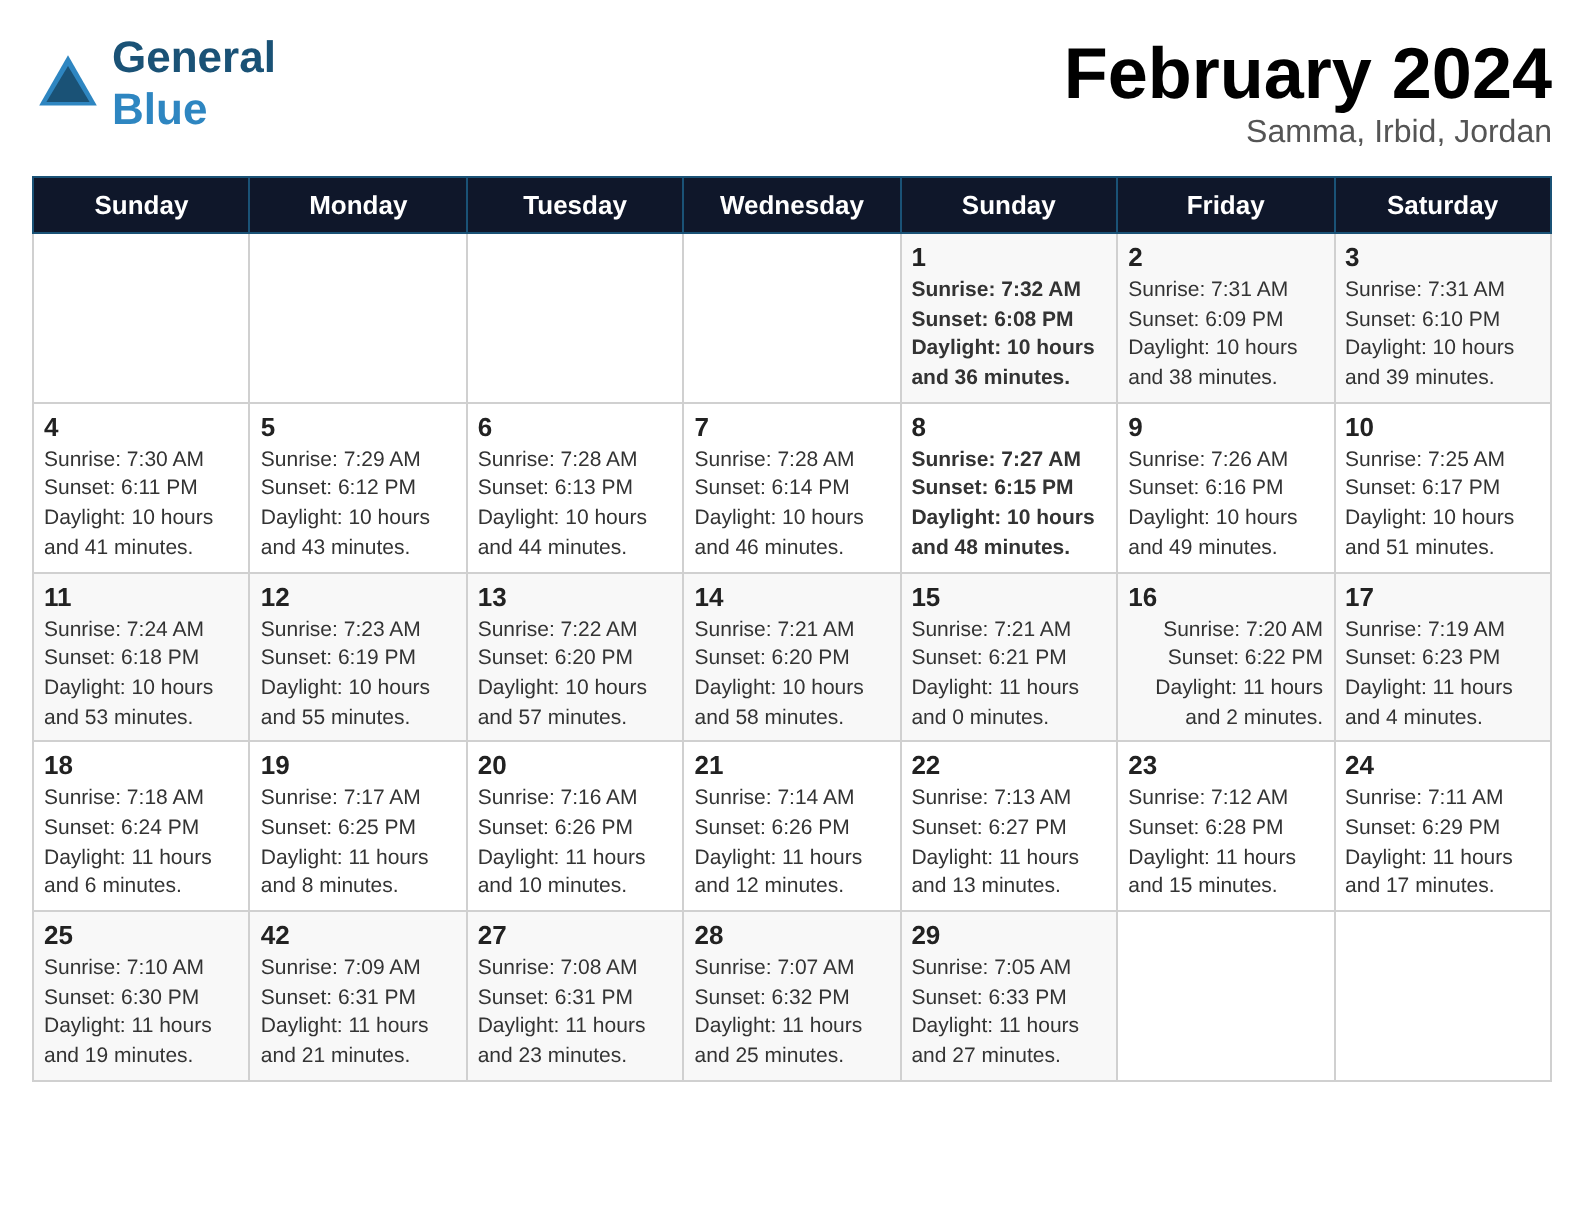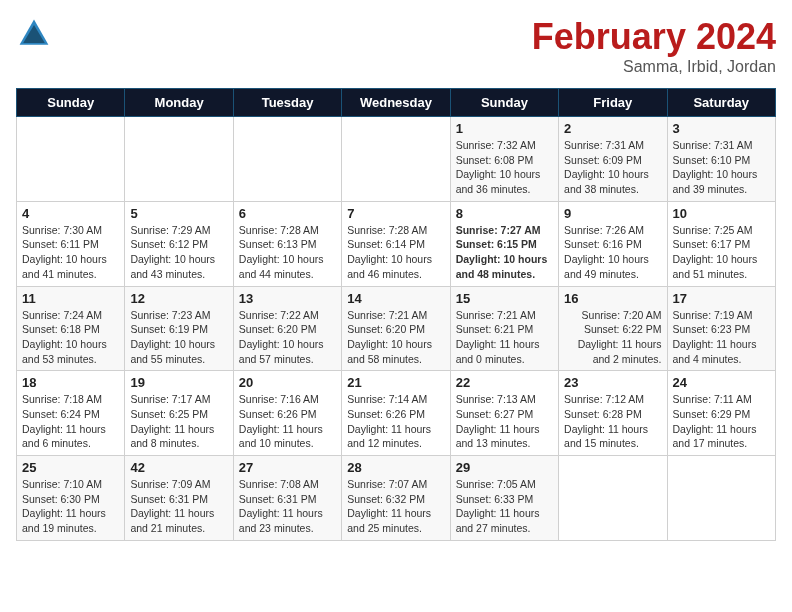--- a/index.html
+++ b/index.html
@@ -29,21 +29,21 @@
       width: 36px;
       height: 36px;
       margin-right: 4px;
     }
     .title-block {
       text-align: right;
     }
     .month-title {
       font-size: 36px;
       font-weight: bold;
-      color: #b91c1c;
+      color: #000000;
     }
     .subtitle {
       font-size: 16px;
       color: #555;
     }
     table {
       width: 100%;
       border-collapse: collapse;
       font-size: 11px;
     }
@@ -83,20 +83,24 @@
   </style>
 </head>
 <body>
 
 <div class="header">
   <div class="logo">
     <svg class="logo-icon" viewBox="0 0 40 40">
       <polygon points="20,4 36,32 4,32" fill="#2e86c1"></polygon>
       <polygon points="20,10 32,30 8,30" fill="#1a5276"></polygon>
     </svg>
+    <div>
+      <span class="general">General</span><br>
+      <span class="blue">Blue</span>
+    </div>
   </div>
   <div class="title-block">
     <div class="month-title">February 2024</div>
     <div class="subtitle">Samma, Irbid, Jordan</div>
   </div>
 </div>
 
 <table>
   <thead>
     <tr>
@@ -110,21 +114,21 @@
       </tr>
   </thead>
   <tbody id="calendar-body">
   <tr>
         <td class="empty-cell"></td>
         <td class="empty-cell"></td>
         <td class="empty-cell"></td>
         <td class="empty-cell"></td>
         <td>
           <div class="day-number">1</div>
-          <div class="day-content" style="white-space: pre-line;">Sunrise: 7:32 AM
+          <div class="day-content" style="white-space: pre-line; font-weight: bold;">Sunrise: 7:32 AM
 Sunset: 6:08 PM
 Daylight: 10 hours
 and 36 minutes.</div>
         </td>
         <td>
           <div class="day-number">2</div>
           <div class="day-content" style="white-space: pre-line;">Sunrise: 7:31 AM
 Sunset: 6:09 PM
 Daylight: 10 hours
 and 38 minutes.</div>

